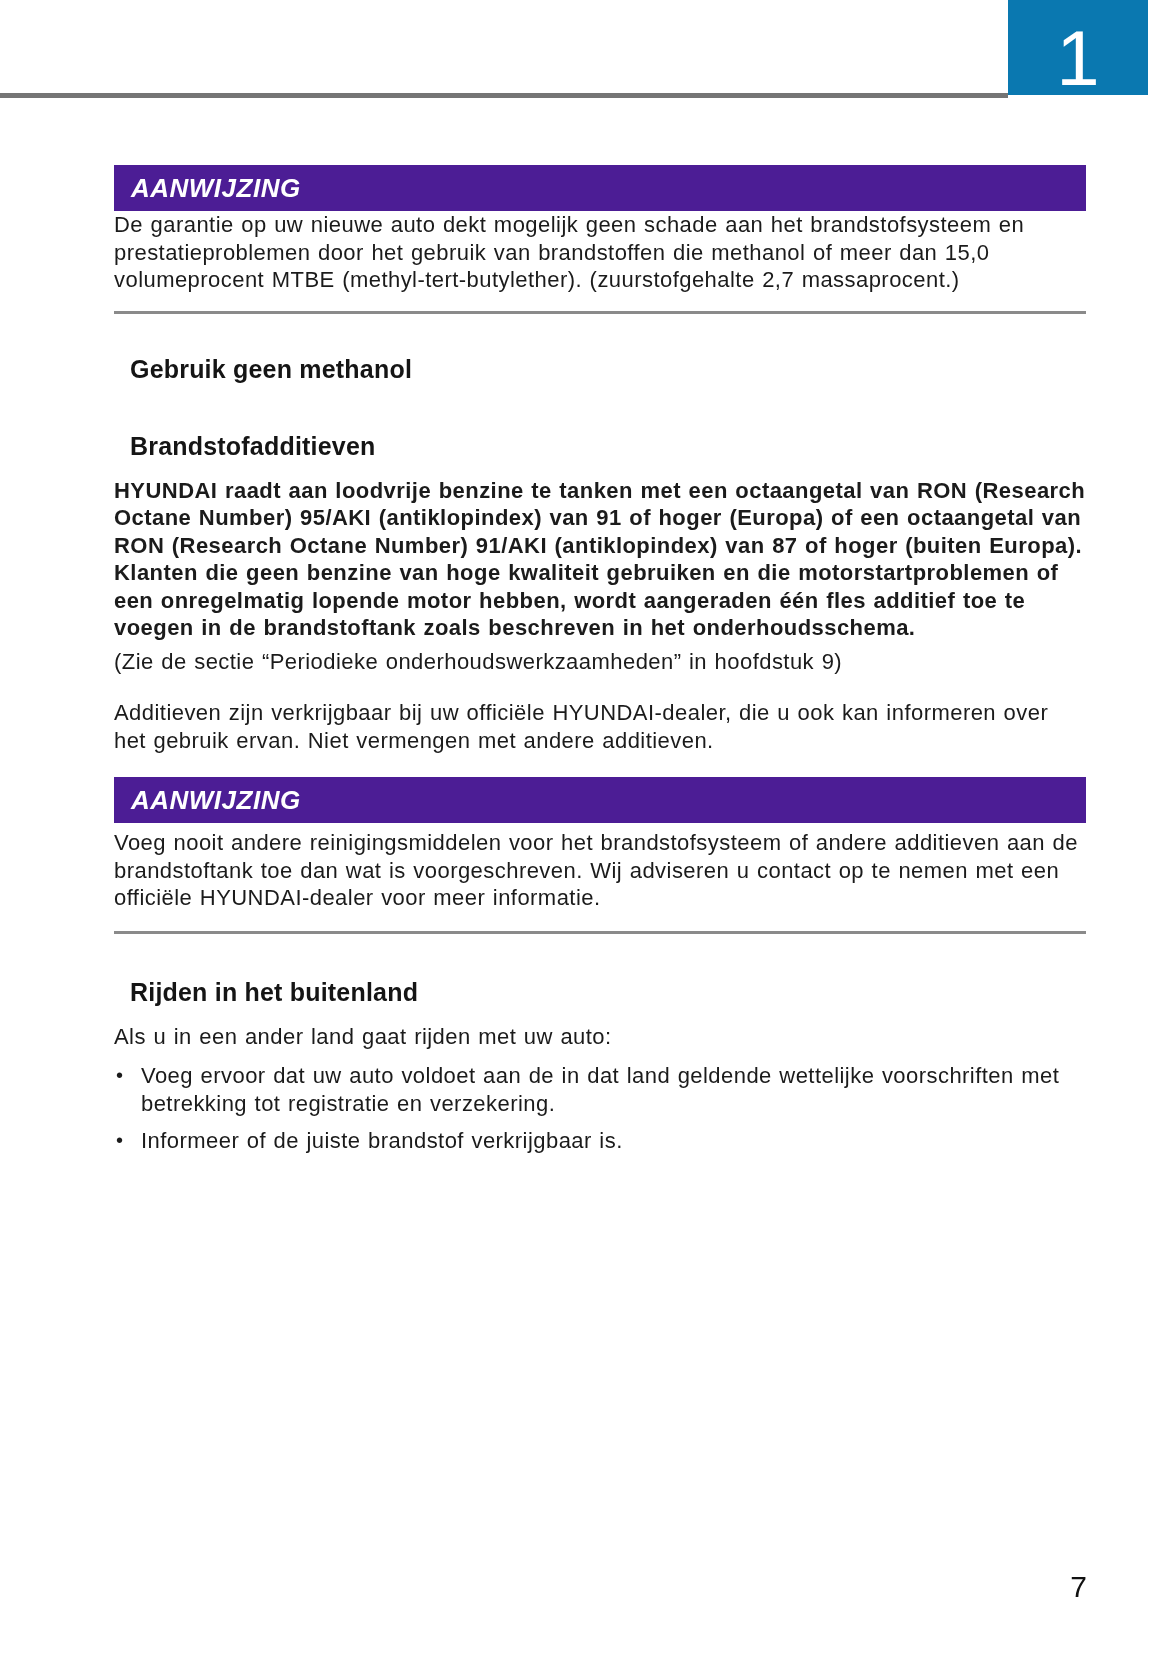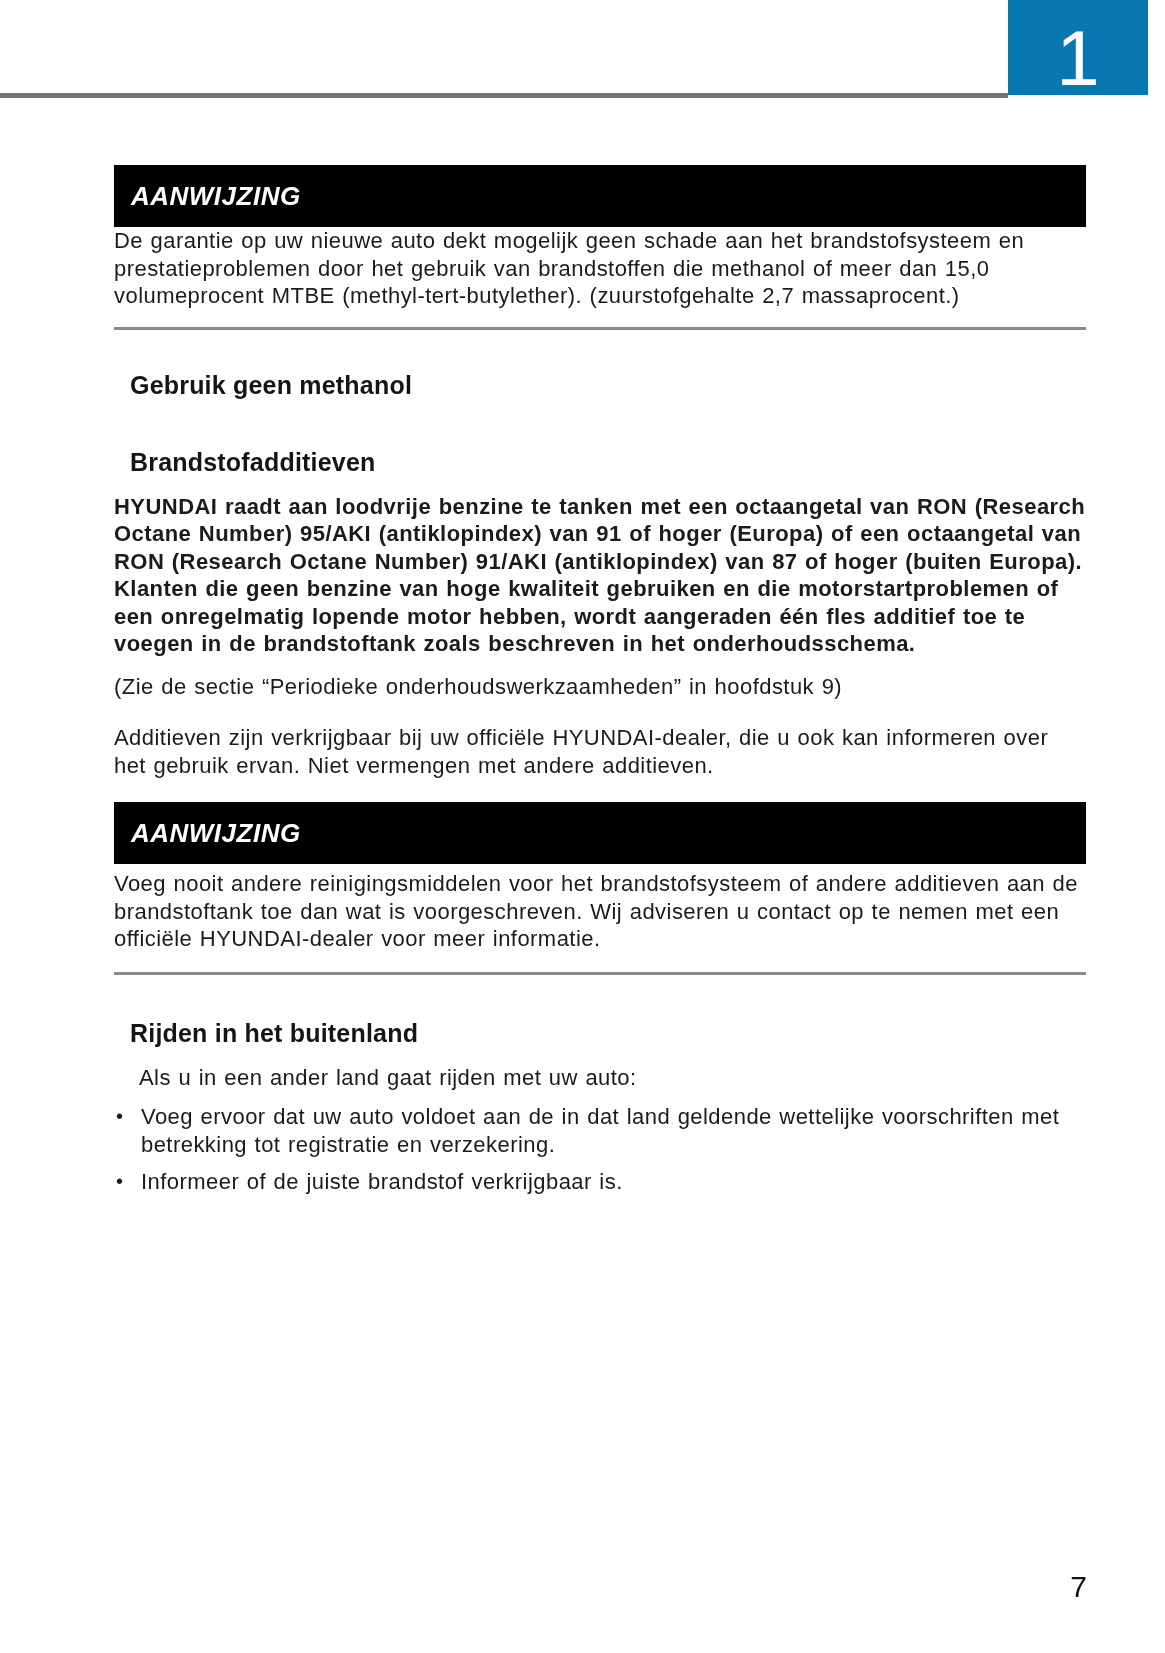--- a/index.html
+++ b/index.html
@@ -42,22 +42,22 @@
     background: #757575;
   }
   
   .content {
     position: absolute;
     left: 114px;
     top: 165px;
     width: 972px;
   }
   .notice-banner {
-    height: 62px;
-    background: #000000;
+    height: 46px;
+    background: #4c1d95;
     color: #ffffff;
     display: flex;
     align-items: center;
     padding-left: 17px;
     box-sizing: border-box;
   }
   .notice-banner .notice-label {
     font-style: italic;
     font-weight: 700;
     font-size: 26px;
@@ -82,27 +82,27 @@
     font-size: 25px;
     line-height: 30px;
     font-weight: 700;
     letter-spacing: 0.2px;
     color: #151515;
   }
   .mt-head-methanol   { margin-top: 40px; }
   .mt-para-methanol   { margin-top: 4px; }
   .mt-head-additieven { margin-top: 47px; }
   .mt-para-additieven { margin-top: 4px; font-weight: bold; }
-  .mt-note            { margin-top: 15px; }
+  .mt-note            { margin-top: 6px; }
   .mt-para-dealer     { margin-top: 24px; }
   .mt-notice2         { margin-top: 23px; }
   .mt-para-notice2    { margin-top: 6px; }
   .mt-divider2        { margin-top: 19px; }
   .mt-head-buitenland { margin-top: 43px; }
-  .mt-intro           { margin-top: 0px; margin-left: 25px; }
+  .mt-intro           { margin-top: 0px; }
   .bullet-list {
     list-style: none;
     margin: 12px 0 0 0;
     padding: 0;
   }
   .bullet-item {
     display: flex;
     align-items: flex-start;
   }
   .bullet-item + .bullet-item { margin-top: 10px; }

